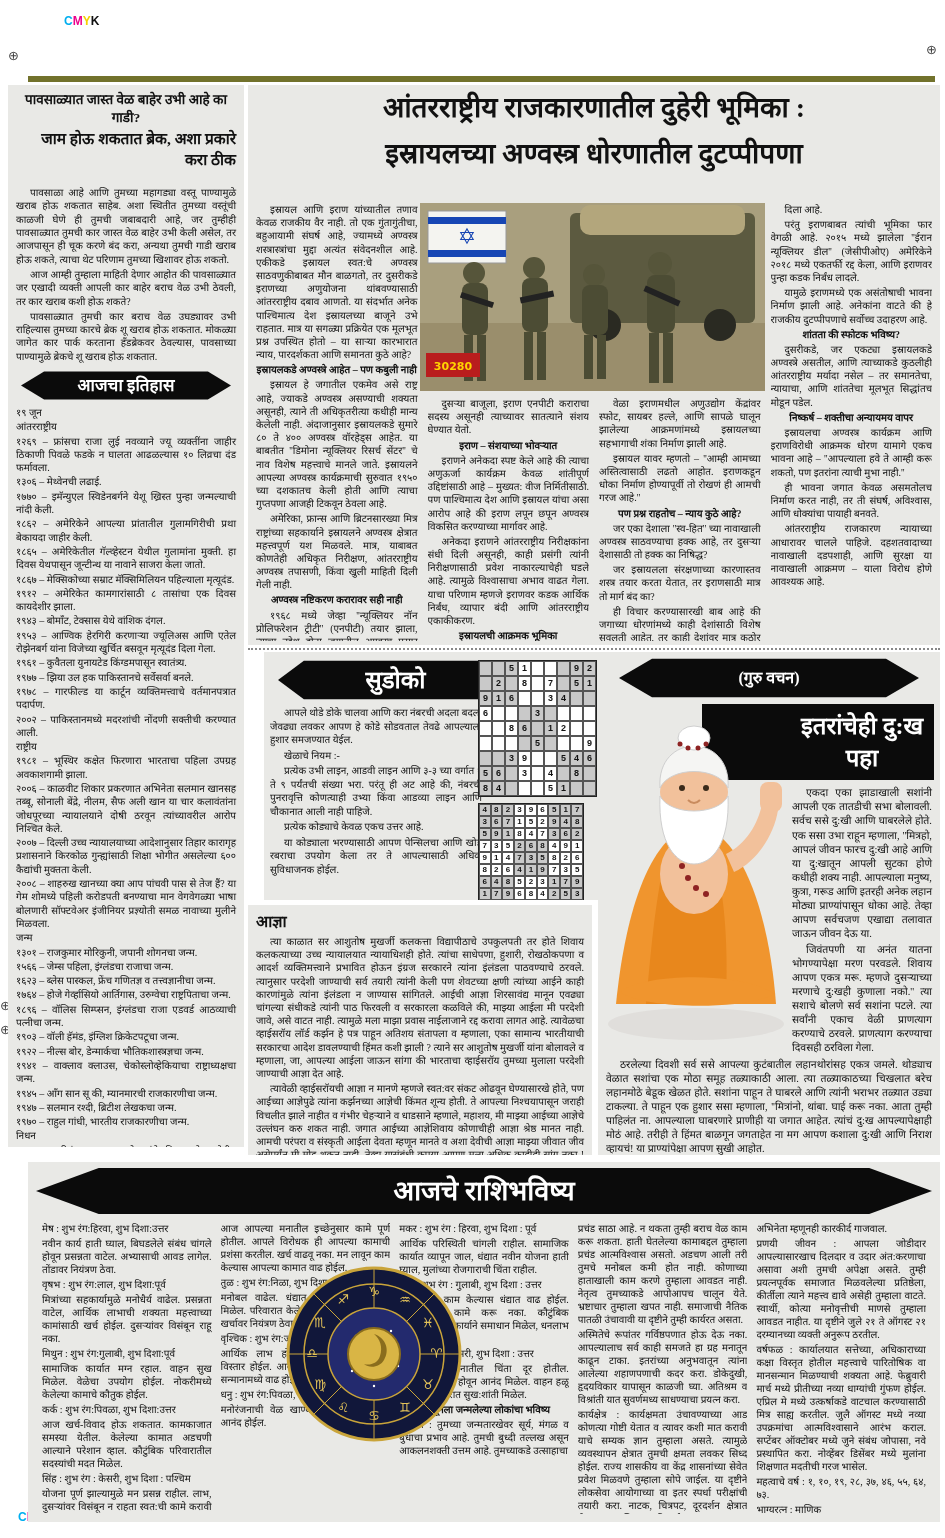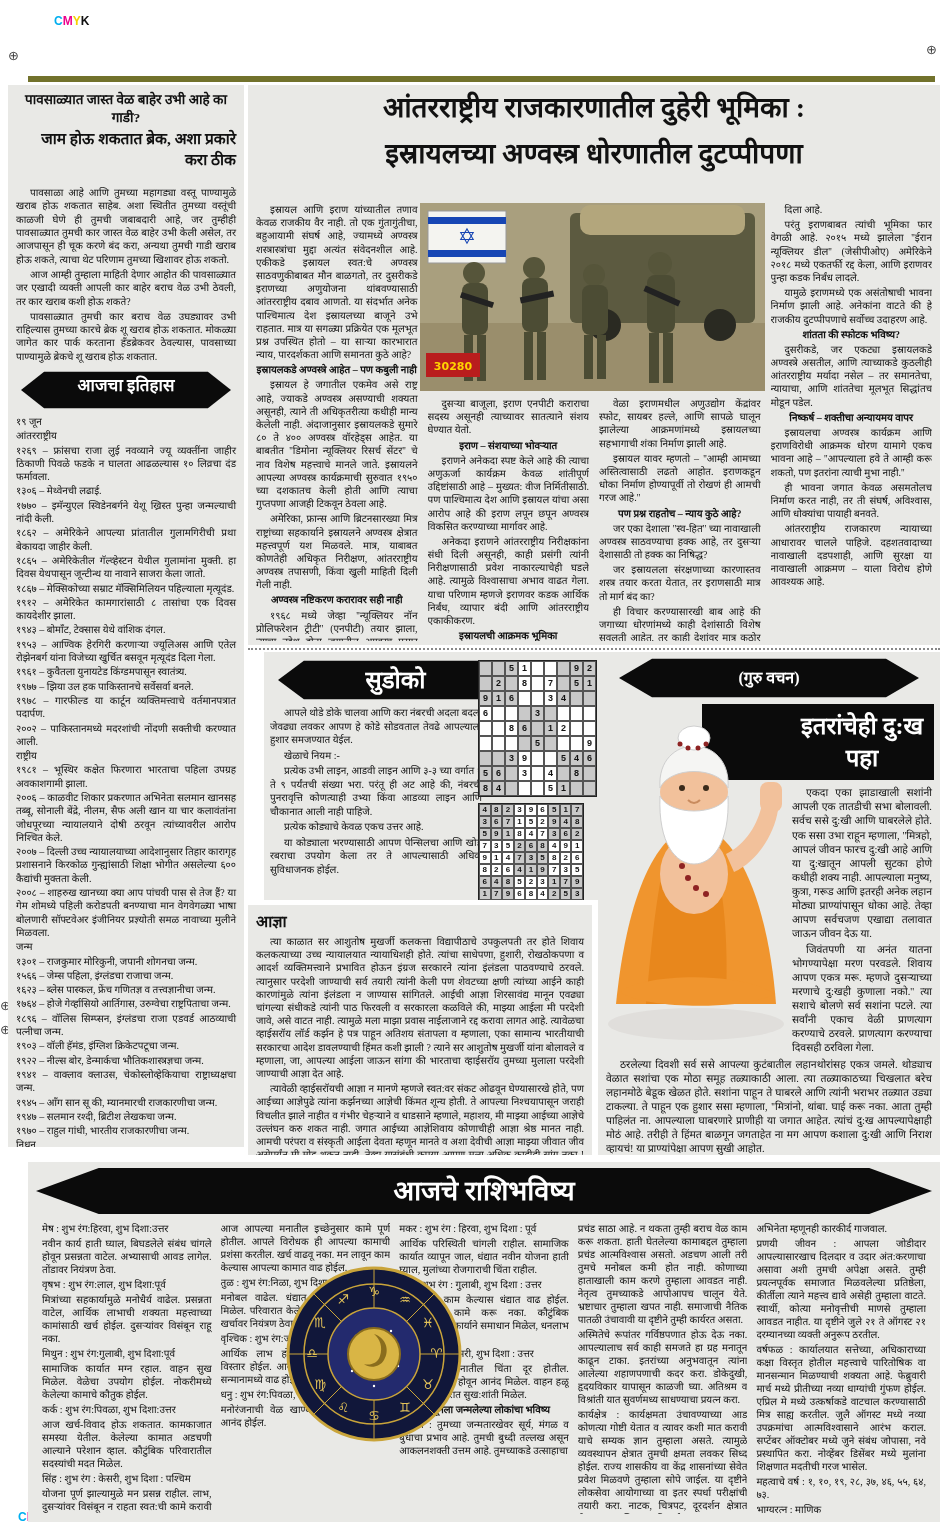--- a/index.html
+++ b/index.html
@@ -22,21 +22,21 @@
   
   .para{margin:0 0 2px 0;text-align:justify;text-indent:14px;}
   .subhead{margin:2px 0;text-align:center;font-weight:bold;text-indent:0;}
   
   .leftpanel{left:8px;top:85px;width:236px;height:1062px;padding:6px 8px;box-sizing:border-box;font-size:10px;line-height:1.33;}
   .lc-head1{font-size:13.5px;font-weight:bold;text-align:center;margin:0 0 2px;}
   .lc-head2{font-size:15.5px;font-weight:bold;text-align:right;margin:0 0 16px;}
   .hist-item{margin:0 0 1px;text-align:justify;}
   .banner{background:#0b0b0b;color:#fff;text-align:center;font-weight:bold;
           clip-path:polygon(0 50%,11% 2%,89% 2%,100% 50%,89% 98%,11% 98%);}
-  .hist-banner{width:210px;margin:8px auto 6px;height:38px;line-height:30px;font-size:17px;}
+  .hist-banner{width:210px;margin:8px auto 6px;height:29px;line-height:30px;font-size:17px;}
   
   .mainpanel{left:248px;top:85px;width:692px;height:560px;}
   .main-headline{padding-top:0;text-align:center;font-weight:bold;font-size:28px;line-height:1.65;}
   .main-cols{position:absolute;left:8px;right:8px;top:118px;bottom:4px;display:flex;gap:10px;}
   .mcol{flex:1;overflow:hidden;font-size:10px;line-height:1.32;}
   .mcol.padphoto{padding-top:194px;}
   .photo{position:absolute;left:172px;top:118px;width:345px;height:188px;background:#8b8568;}
   .dotline{position:absolute;left:248px;top:648px;width:692px;border-top:2px dotted #888;}
   
   .sudokupanel{left:264px;top:652px;width:344px;height:248px;padding:4px 6px;box-sizing:border-box;}
@@ -70,21 +70,21 @@
   .horo-cols{display:flex;gap:9px;padding:2px 14px;}
   .hcol{flex:1;overflow:hidden;height:292px;font-size:10px;line-height:1.3;}
   .hcol .para{text-indent:0;}
   .wheel{position:absolute;left:258px;top:104px;width:176px;height:176px;z-index:3;}
 </style>
 </head>
 <body>
 
 <div class="page">
 
-  <div class="cmyk" style="left:54px;top:14px;">
+  <div class="cmyk" style="left:64px;top:14px;">
     <span class="c">C</span><span class="m">M</span><span class="y">Y</span><span class="k">K</span>
   </div>
   <div class="cmyk" style="left:18px;top:1510px;">
     <span class="c">C</span><span class="m">M</span><span class="y">Y</span><span class="k">K</span>
   </div>
   <div class="regmark" style="left:8px;top:48px;">⊕</div>
   <div class="regmark" style="left:926px;top:42px;">⊕</div>
   <div class="regmark" style="left:0px;top:998px;">⊕</div>
   <div class="regmark" style="left:0px;top:1022px;">⊕</div>
   <div class="regmark" style="left:928px;top:994px;">⊕</div>

